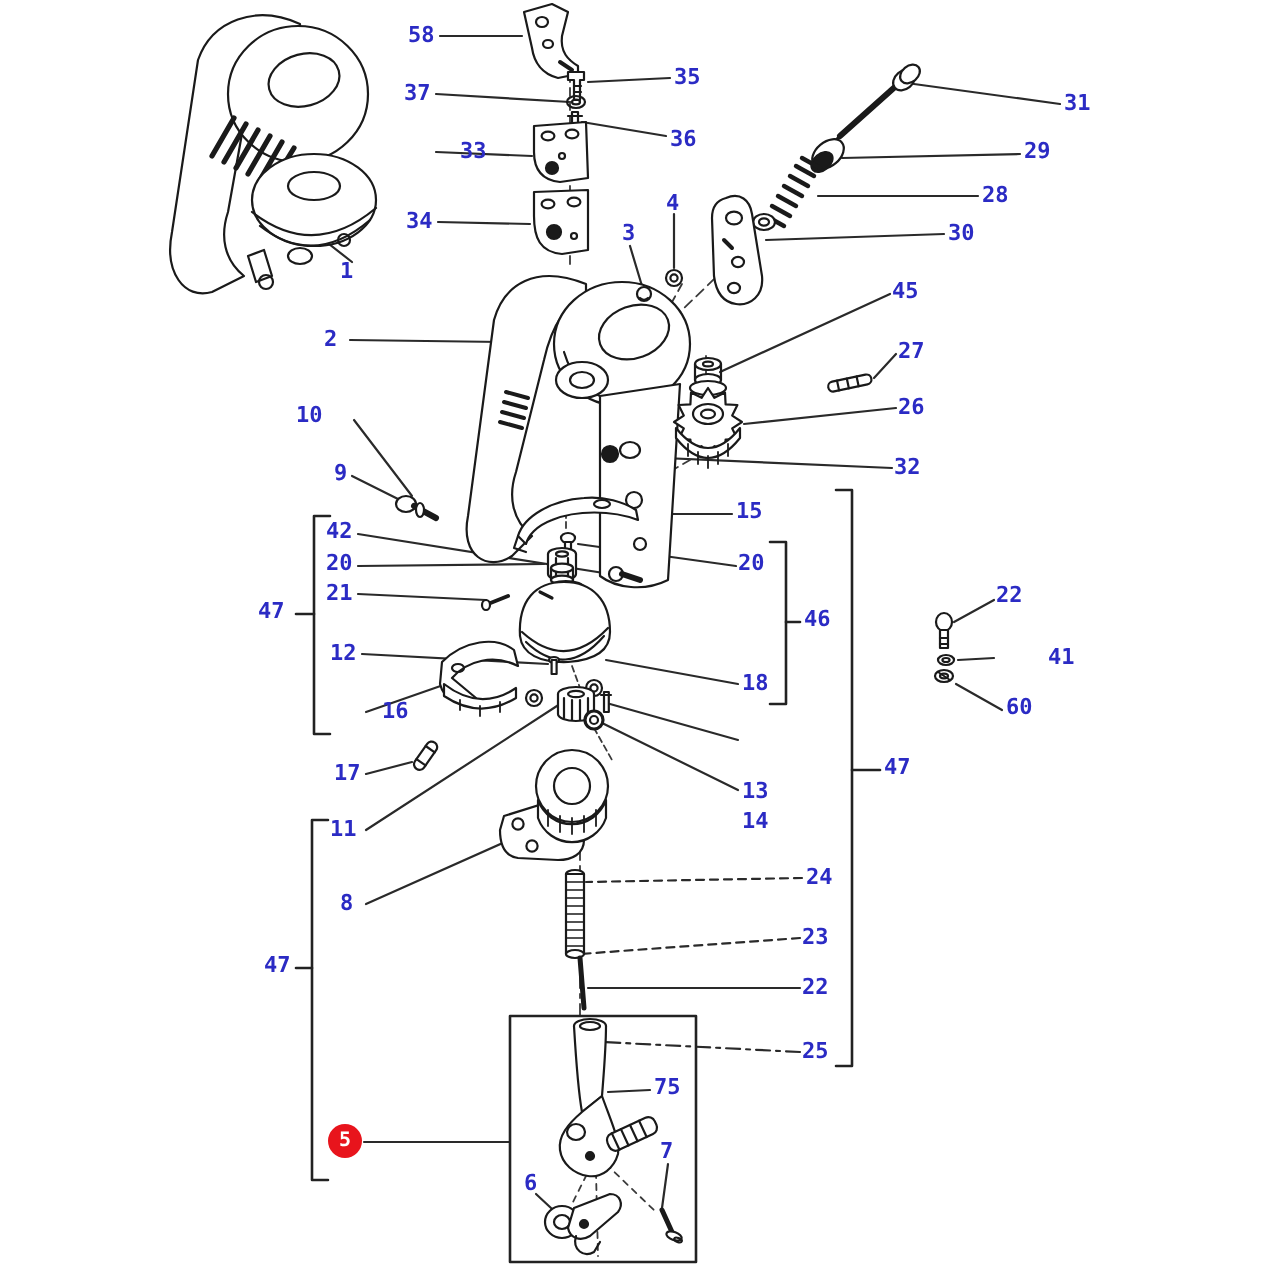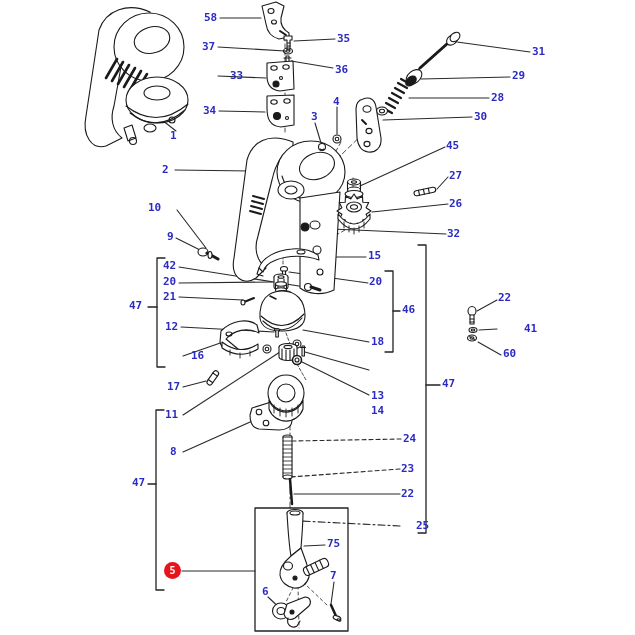--- a/index.html
+++ b/index.html
@@ -435,20 +435,20 @@
       <div class="callout" style="left: 170px; top: 446px;">8</div>
       <div class="callout" style="left: 129px; top: 300px;">47</div>
       <div class="callout" style="left: 132px; top: 477px;">47</div>
       <div class="callout" style="left: 442px; top: 378px;">47</div>
       <div class="callout" style="left: 498px; top: 292px;">22</div>
       <div class="callout" style="left: 524px; top: 323px;">41</div>
       <div class="callout" style="left: 503px; top: 348px;">60</div>
       <div class="callout" style="left: 403px; top: 433px;">24</div>
       <div class="callout" style="left: 401px; top: 463px;">23</div>
       <div class="callout" style="left: 401px; top: 488px;">22</div>
-      <div class="callout" style="left: 416px; top: 520px;">25</div>
+      <div class="callout" style="left: 401px; top: 520px;">25</div>
       <div class="callout" style="left: 327px; top: 538px;">75</div>
       <div class="callout" style="left: 330px; top: 570px;">7</div>
       <div class="callout" style="left: 262px; top: 586px;">6</div>
       <div class="callout highlight" style="left: 164px; top: 562px;">5</div>
     </div>
 
 </div>
 
 </body></html>

